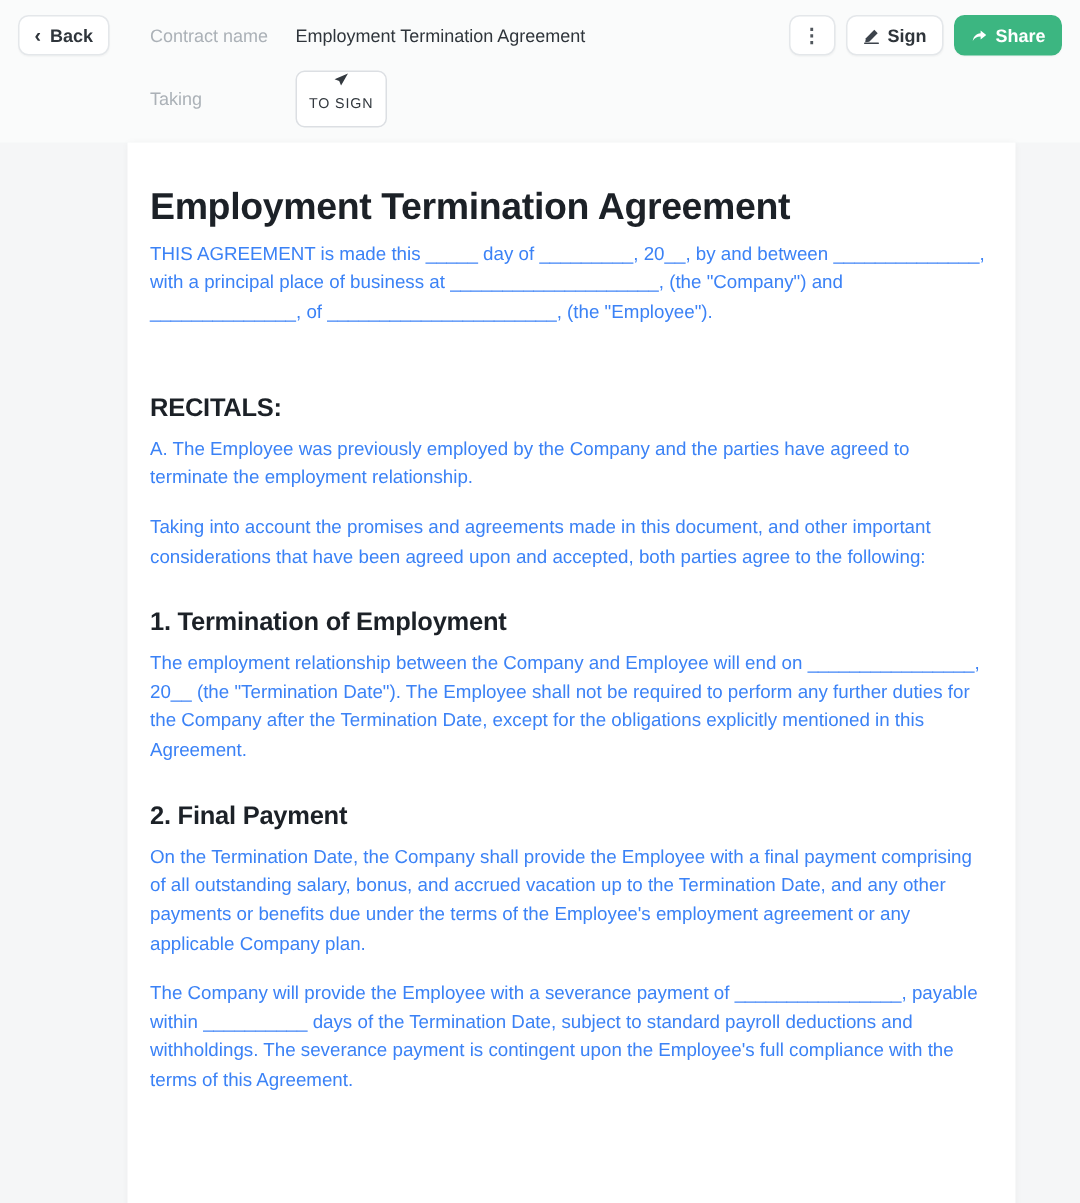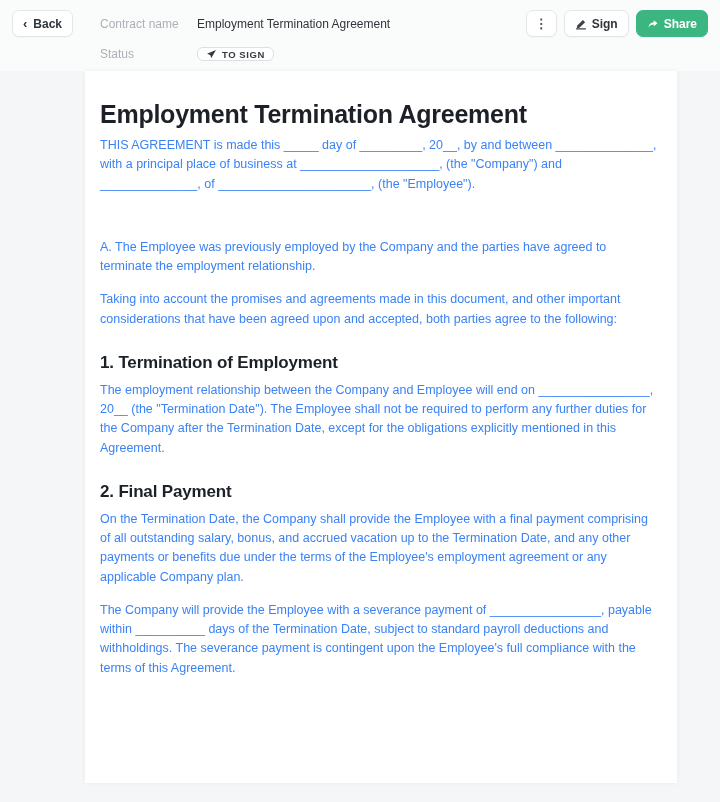--- a/index.html
+++ b/index.html
@@ -64,26 +64,27 @@
     align-items: center;
     padding: 10px 0 10px 88px;
   }
   .status-badge {
     display: inline-flex;
     align-items: center;
     gap: 5px;
     border: 1px solid #dcdfe3;
     background: #ffffff;
     border-radius: 6px;
-    height: 14px;
+    height: 38px;
     padding: 0 8px;
     font-size: 9.5px;
-    font-weight: 700;
+    font-weight: 400;
     letter-spacing: 0.06em;
     color: #33393f;
+    flex-direction: column;
   }
 
   
   .sheet {
     background: #ffffff;
     margin-left: 85px;
     width: 592px;
     min-height: 712px;
     padding: 28px 16px 20px 15px;
     box-shadow: 0 0 5px rgba(25,35,45,0.05);
@@ -144,36 +145,37 @@
         <span style="display:inline-flex;">
           <svg width="12" height="12" viewBox="0 0 16 16" fill="none">
             <path d="M9 3l5 4-5 4V8.5C5.5 8.5 3.5 10 2 12.5 2.5 8.5 5 5.8 9 5.5V3z" fill="#ffffff"></path>
           </svg>
         </span>
         <span>Share</span>
       </button>
     </div>
   </div>
   <div class="topbar-row2">
-    <span class="meta-label">Status</span>
+    <span class="meta-label">Taking</span>
     <span class="status-badge">
       <span style="display:inline-flex;">
         <svg width="11" height="11" viewBox="0 0 16 16" fill="none">
           <path d="M14.5 1.5L1.5 7l4.5 1.8L7.8 13l2-3.4 4.7-8.1z" fill="#33393f"></path>
         </svg>
       </span>
       <span>TO SIGN</span>
     </span>
   </div>
 </div>
 
 <div class="sheet doc">
   <h1 class="doc-title">Employment Termination Agreement</h1>
   <p class="intro">THIS AGREEMENT is made this _____ day of _________, 20__, by and between ______________, with a principal place of business at ____________________, (the "Company") and ______________, of ______________________, (the "Employee").</p>
 
+  <h2 class="recitals">RECITALS:</h2>
   <p>A. The Employee was previously employed by the Company and the parties have agreed to terminate the employment relationship.</p>
   <p>Taking into account the promises and agreements made in this document, and other important considerations that have been agreed upon and accepted, both parties agree to the following:</p>
 
   <h2>1. Termination of Employment</h2>
   <p>The employment relationship between the Company and Employee will end on ________________, 20__ (the "Termination Date"). The Employee shall not be required to perform any further duties for the Company after the Termination Date, except for the obligations explicitly mentioned in this Agreement.</p>
 
   <h2>2. Final Payment</h2>
   <p>On the Termination Date, the Company shall provide the Employee with a final payment comprising of all outstanding salary, bonus, and accrued vacation up to the Termination Date, and any other payments or benefits due under the terms of the Employee's employment agreement or any applicable Company plan.</p>
 
   <p>The Company will provide the Employee with a severance payment of ________________, payable within __________ days of the Termination Date, subject to standard payroll deductions and withholdings. The severance payment is contingent upon the Employee's full compliance with the terms of this Agreement.</p>

